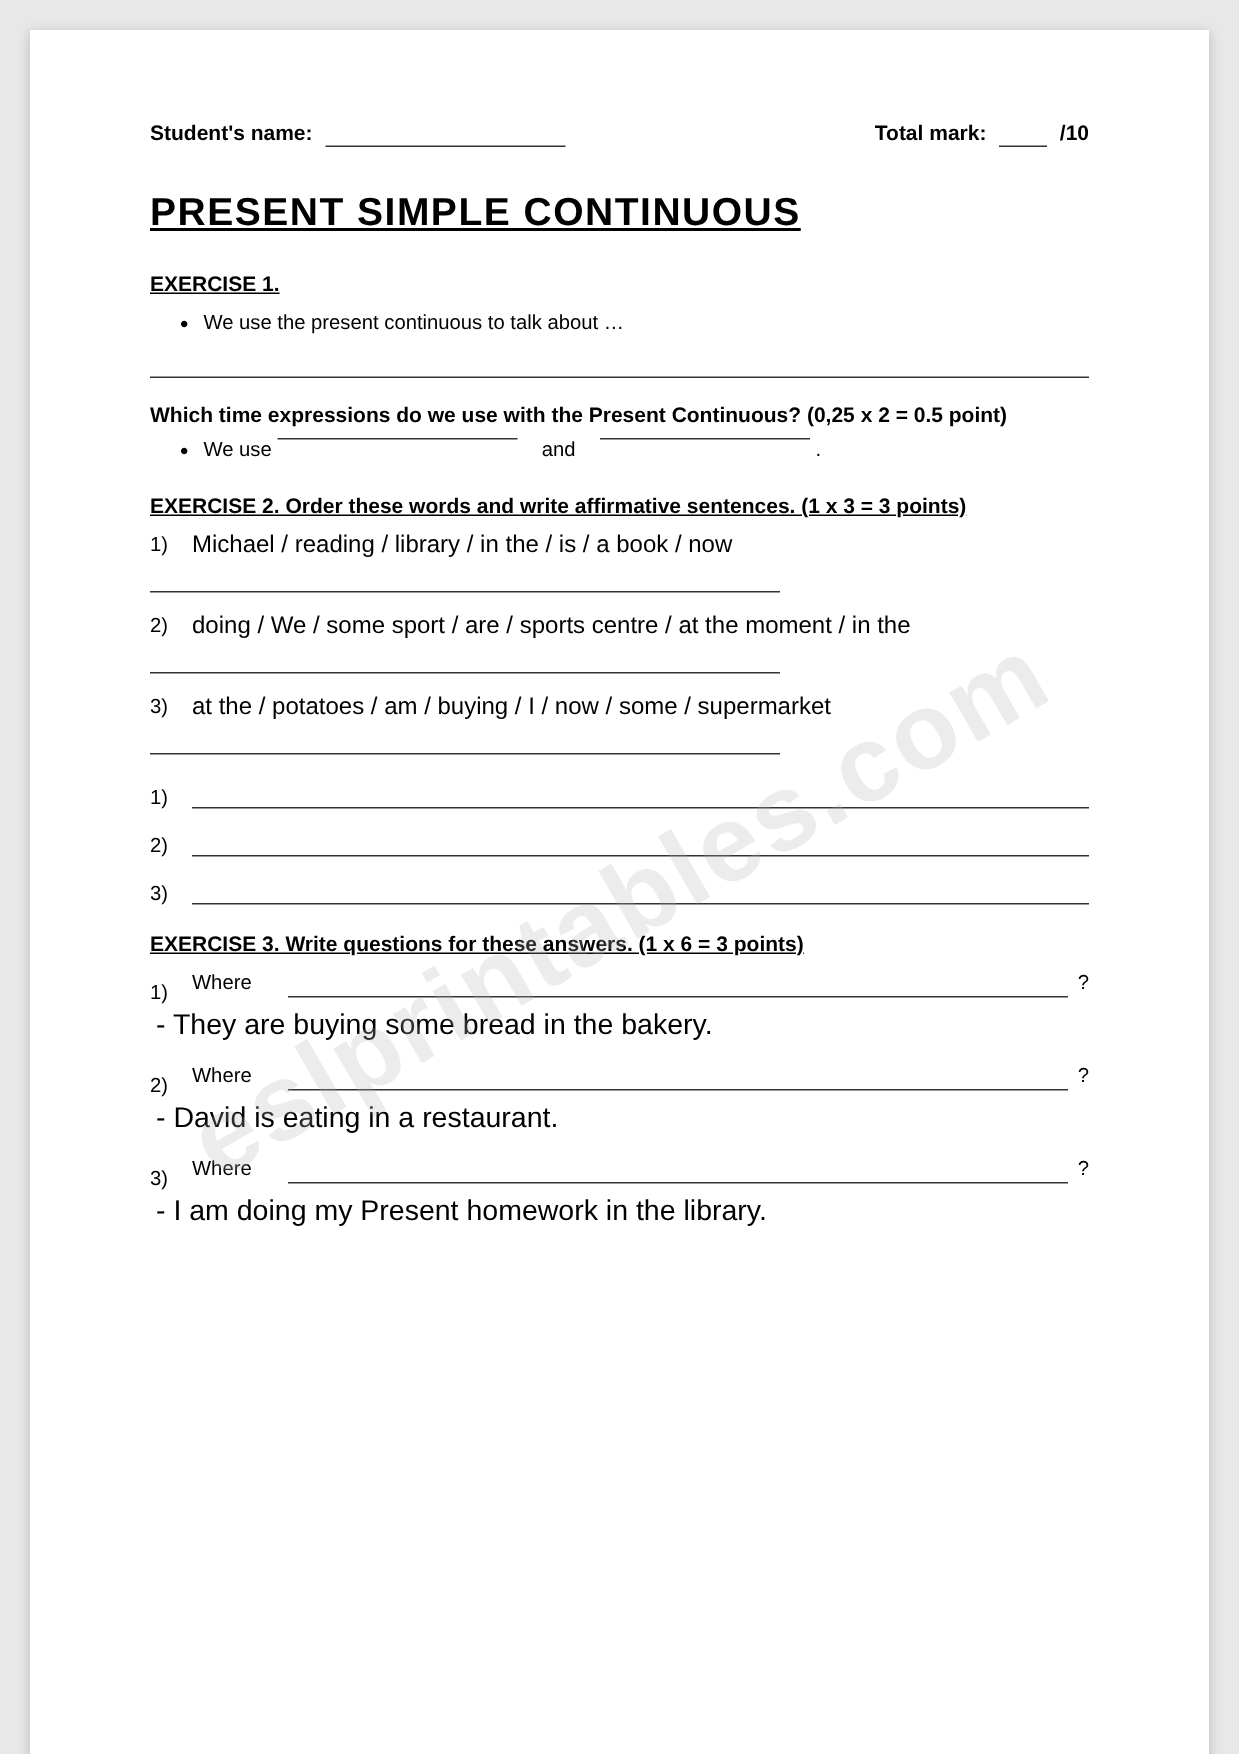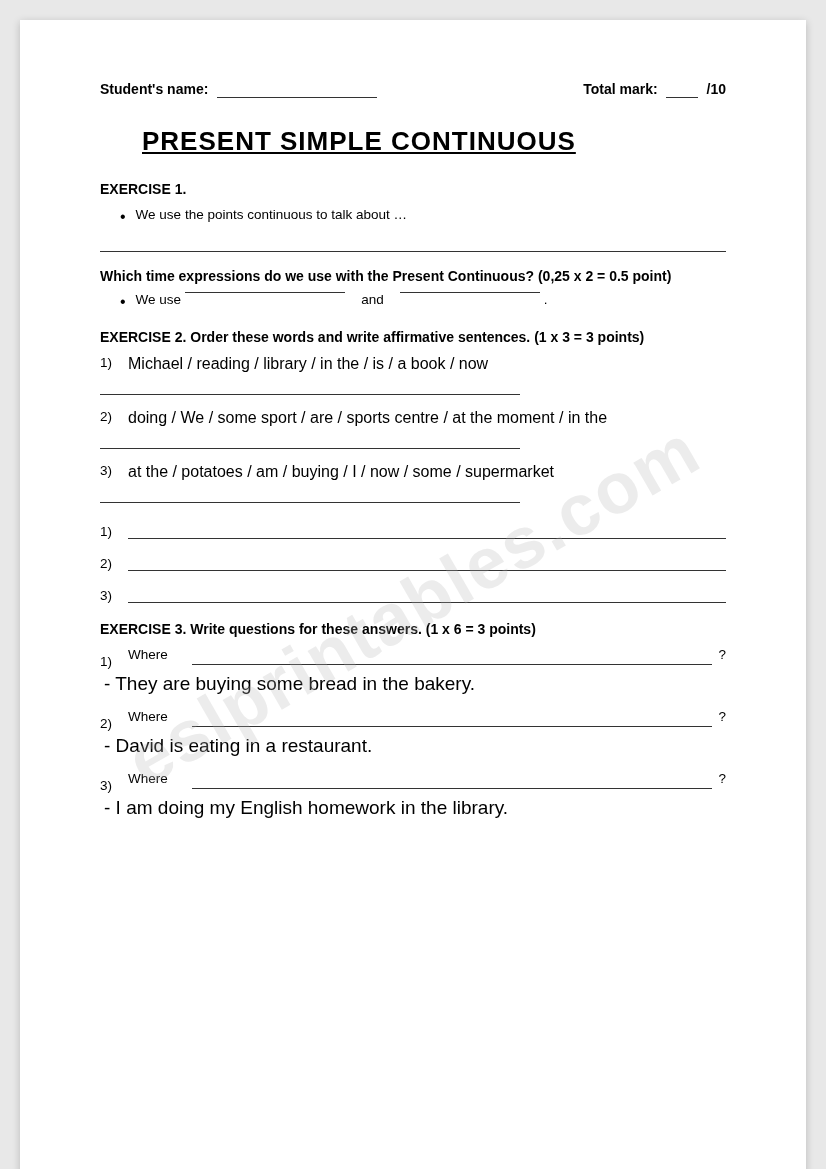--- a/index.html
+++ b/index.html
@@ -63,28 +63,28 @@
       vertical-align: bottom;
     }
 
     .page-title {
       font-size: 26px;
       font-weight: bold;
       text-decoration: underline;
       font-family: Arial, sans-serif;
       letter-spacing: 1px;
       margin-bottom: 24px;
-      margin-left: 42px;
     }
 
     .exercise-title {
       font-size: 14px;
       font-weight: bold;
       font-family: Arial, sans-serif;
       margin-bottom: 10px;
+      text-decoration: underline;
     }
 
     .question-label {
       font-size: 14px;
       font-weight: bold;
       font-family: Arial, sans-serif;
       margin-bottom: 8px;
     }
 
     .bullet-item {
@@ -238,21 +238,21 @@
     </div>
   </div>
 
   <div class="page-title">PRESENT SIMPLE CONTINUOUS</div>
 
   <div class="section">
     <div class="exercise-title">EXERCISE 1.</div>
 
     <div class="bullet-item">
       <span class="bullet">•</span>
-      <span>We use the points continuous to talk about …</span>
+      <span>We use the present continuous to talk about …</span>
     </div>
     <span class="answer-line"></span>
 
     <div class="question-label">Which time expressions do we use with the Present Continuous? (0,25 x 2 = 0.5 point)</div>
     <div class="bullet-item">
       <span class="bullet">•</span>
       <span>We use</span>
       <span class="answer-line-inline"></span>
       <span style="margin: 0 12px; text-align: center;">and</span>
       <span class="answer-line-inline-sm"></span>
@@ -333,18 +333,18 @@
 
     <div style="margin-bottom: 4px;">
       <div class="numbered-row" style="align-items: flex-end;">
         <span class="num">3)</span>
         <div class="where-row" style="flex:1;">
           <span class="where-label">Where</span>
           <span class="where-line"></span>
           <span class="where-q">?</span>
         </div>
       </div>
-      <div class="answer-text">-    I am doing my English homework in the library.</div>
+      <div class="answer-text">-    I am doing my Present homework in the library.</div>
     </div>
 
   </div>
 
 </div>
 
 </body></html>

